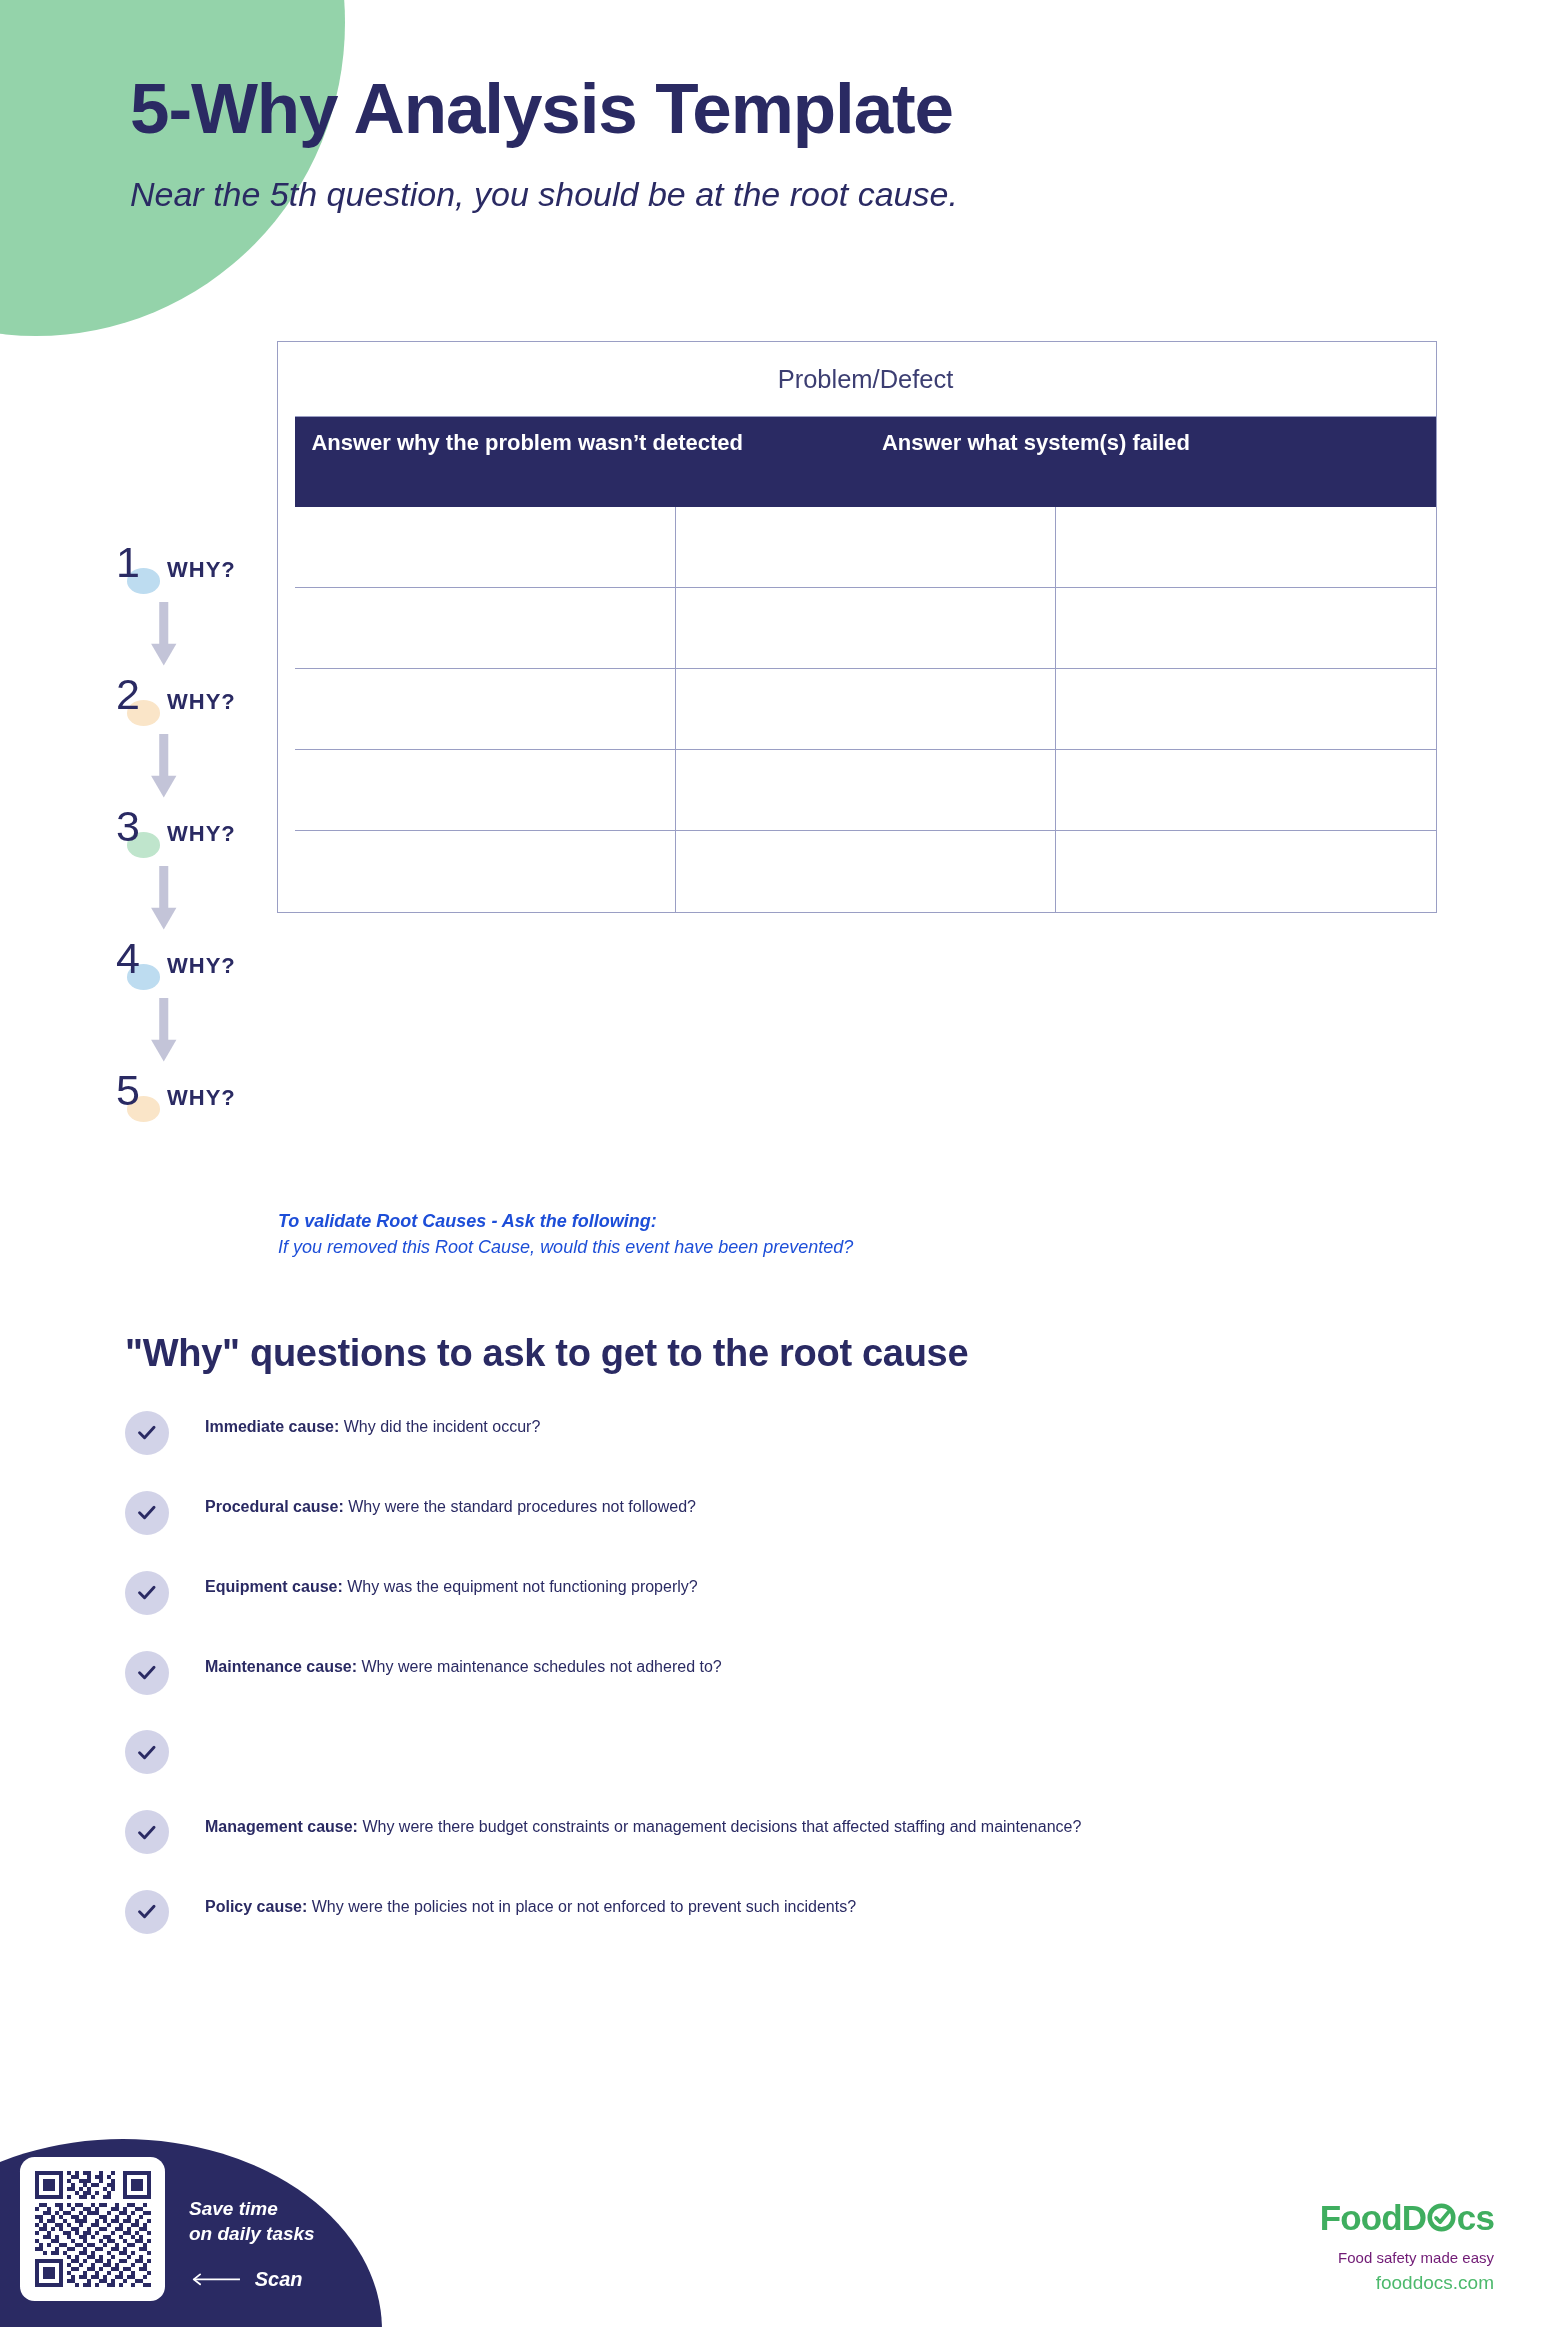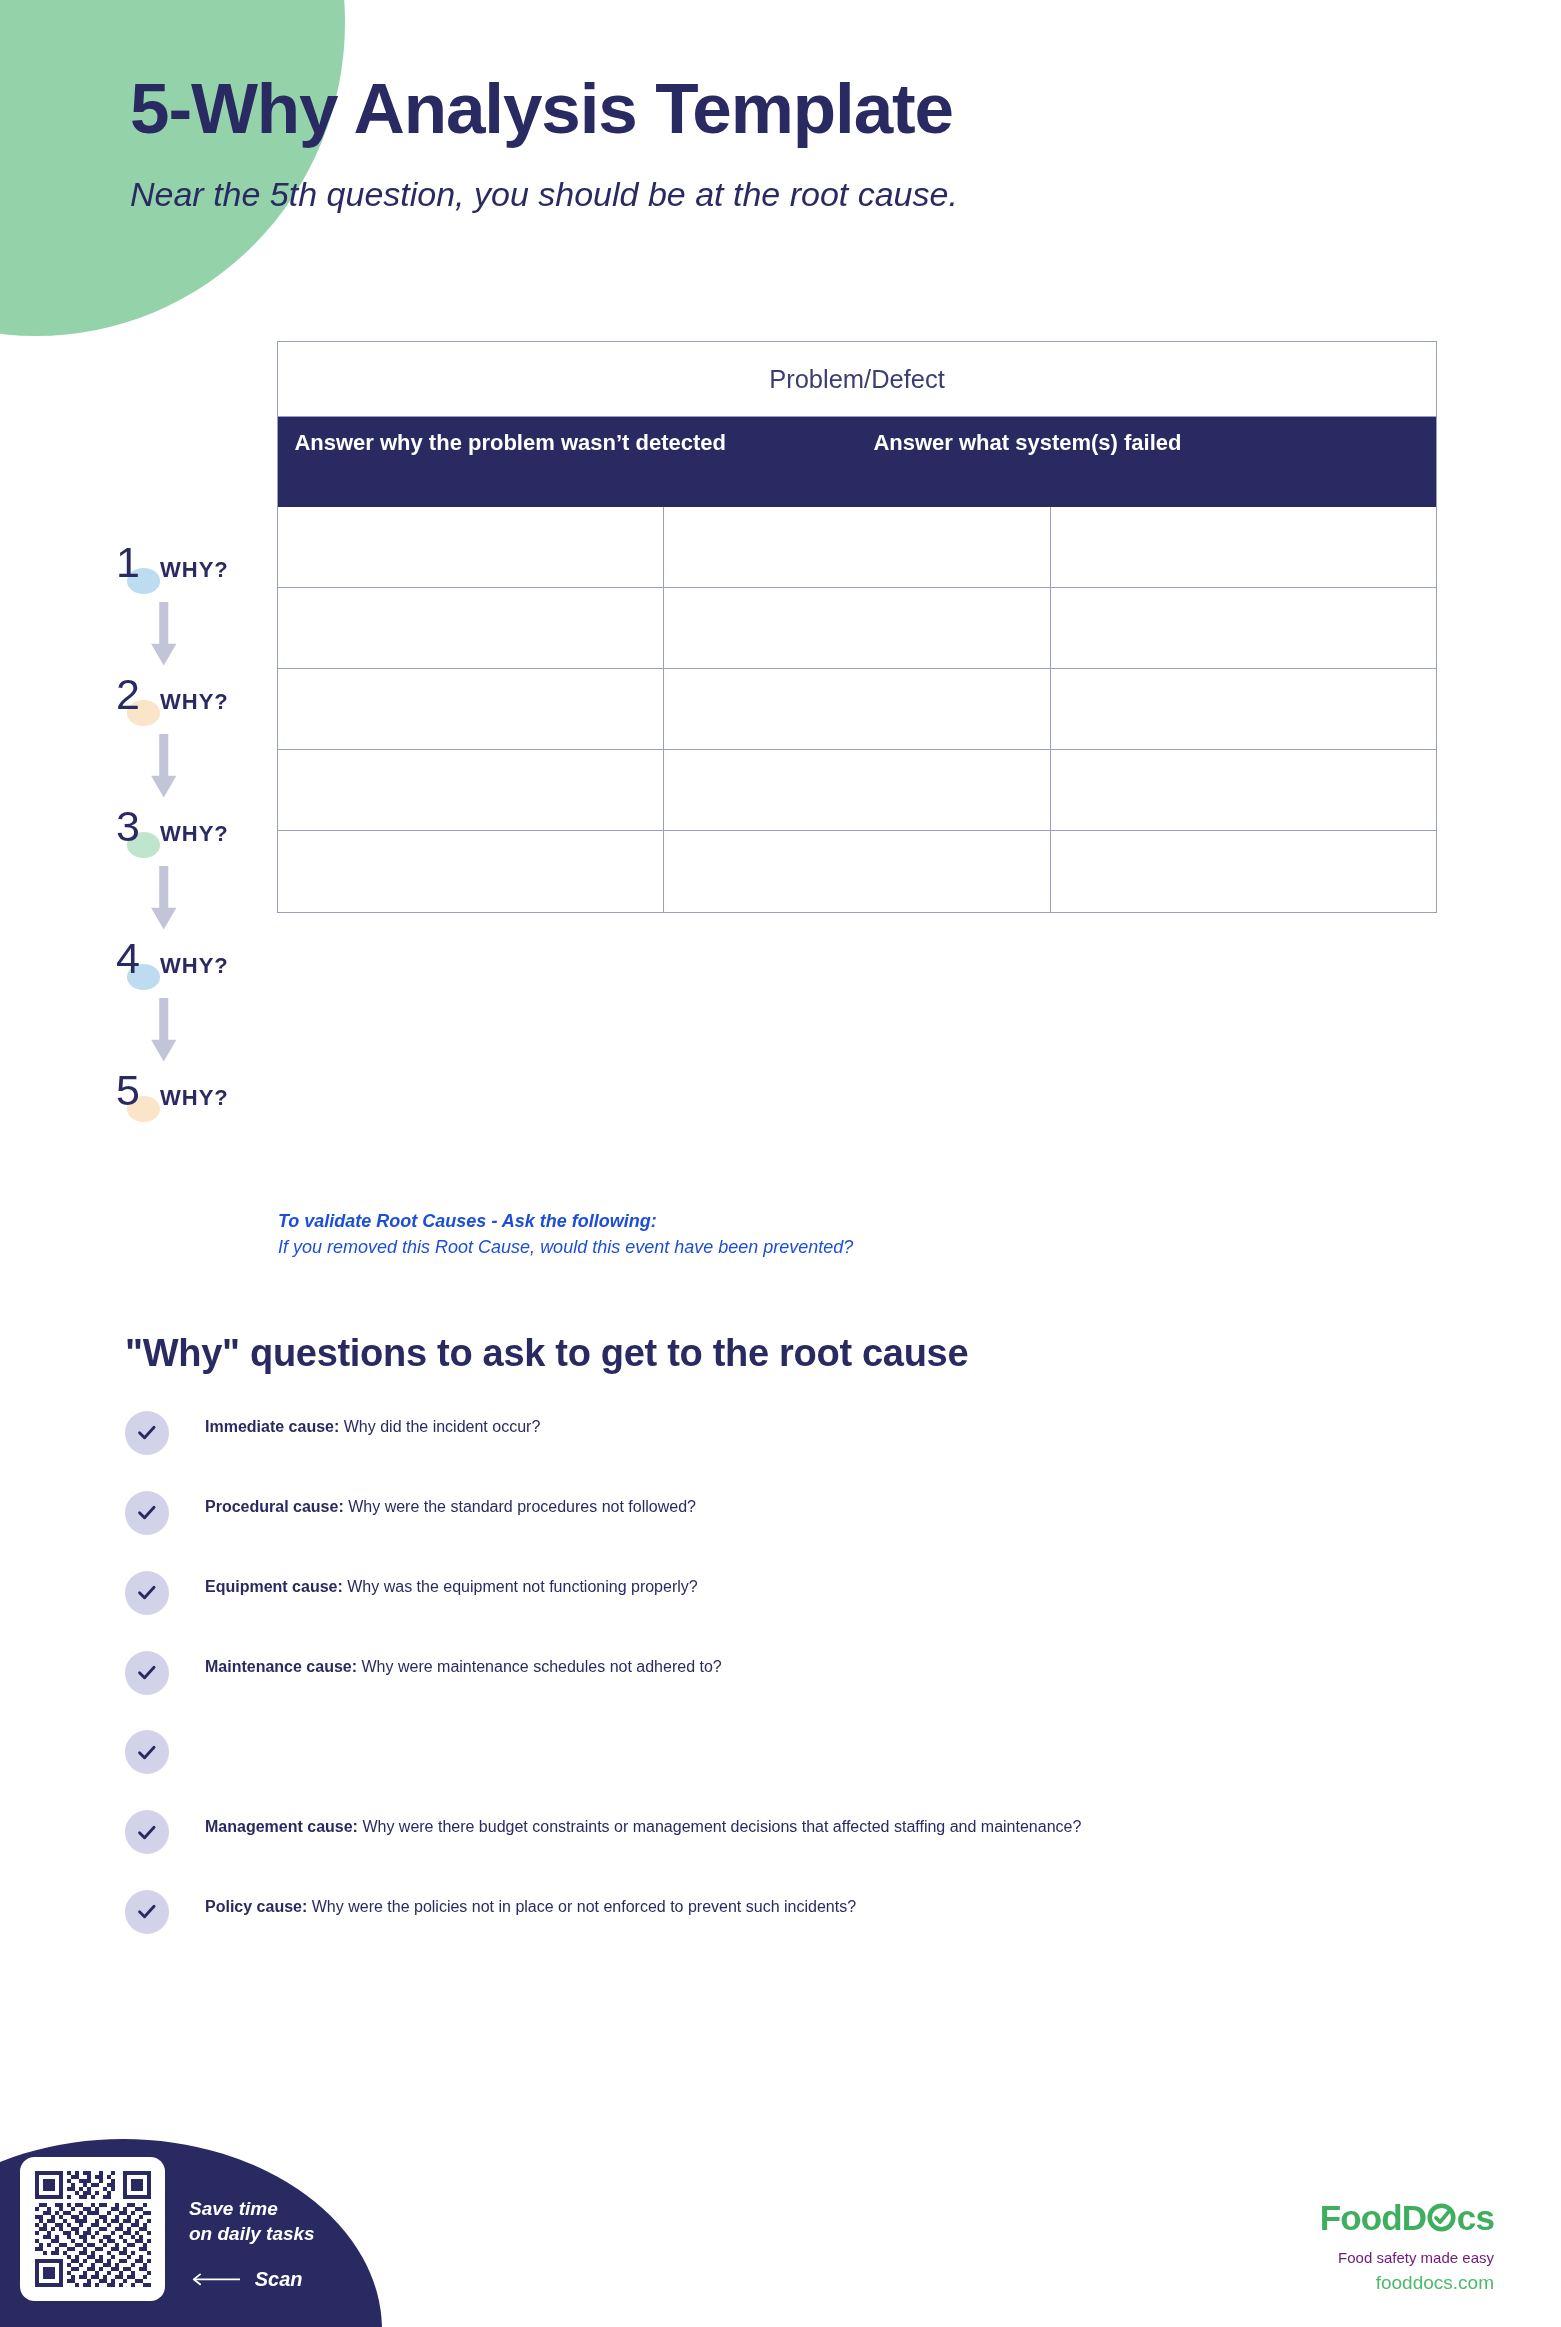--- a/index.html
+++ b/index.html
@@ -99,38 +99,39 @@
     font-weight: 300;
     color: #2A2A63;
     line-height: 1;
     z-index: 1;
   }
   .why-label {
     font-size: 22px;
     font-weight: 700;
     color: #2A2A63;
     letter-spacing: 1px;
-    margin-left: 2px;
+    margin-left: 9px;
   }
   .why-arrow {
     position: absolute;
     left: 35px;
     top: 60px;
     width: 25.5px;
     height: 67px;
   }
 
   
   .table-wrap {
     position: absolute;
     left: 277px;
     top: 341px;
     width: 1160px;
     z-index: 2;
     border: 0.9px solid #9a9ec4;
+    padding-left: 17px;
   }
   .table-topbar {
     height: 75px;
     background: #ffffff;
     display: flex;
     align-items: center;
     justify-content: center;
     border-bottom: 0.9px solid #9a9ec4;
   }
   .table-topbar-text {

